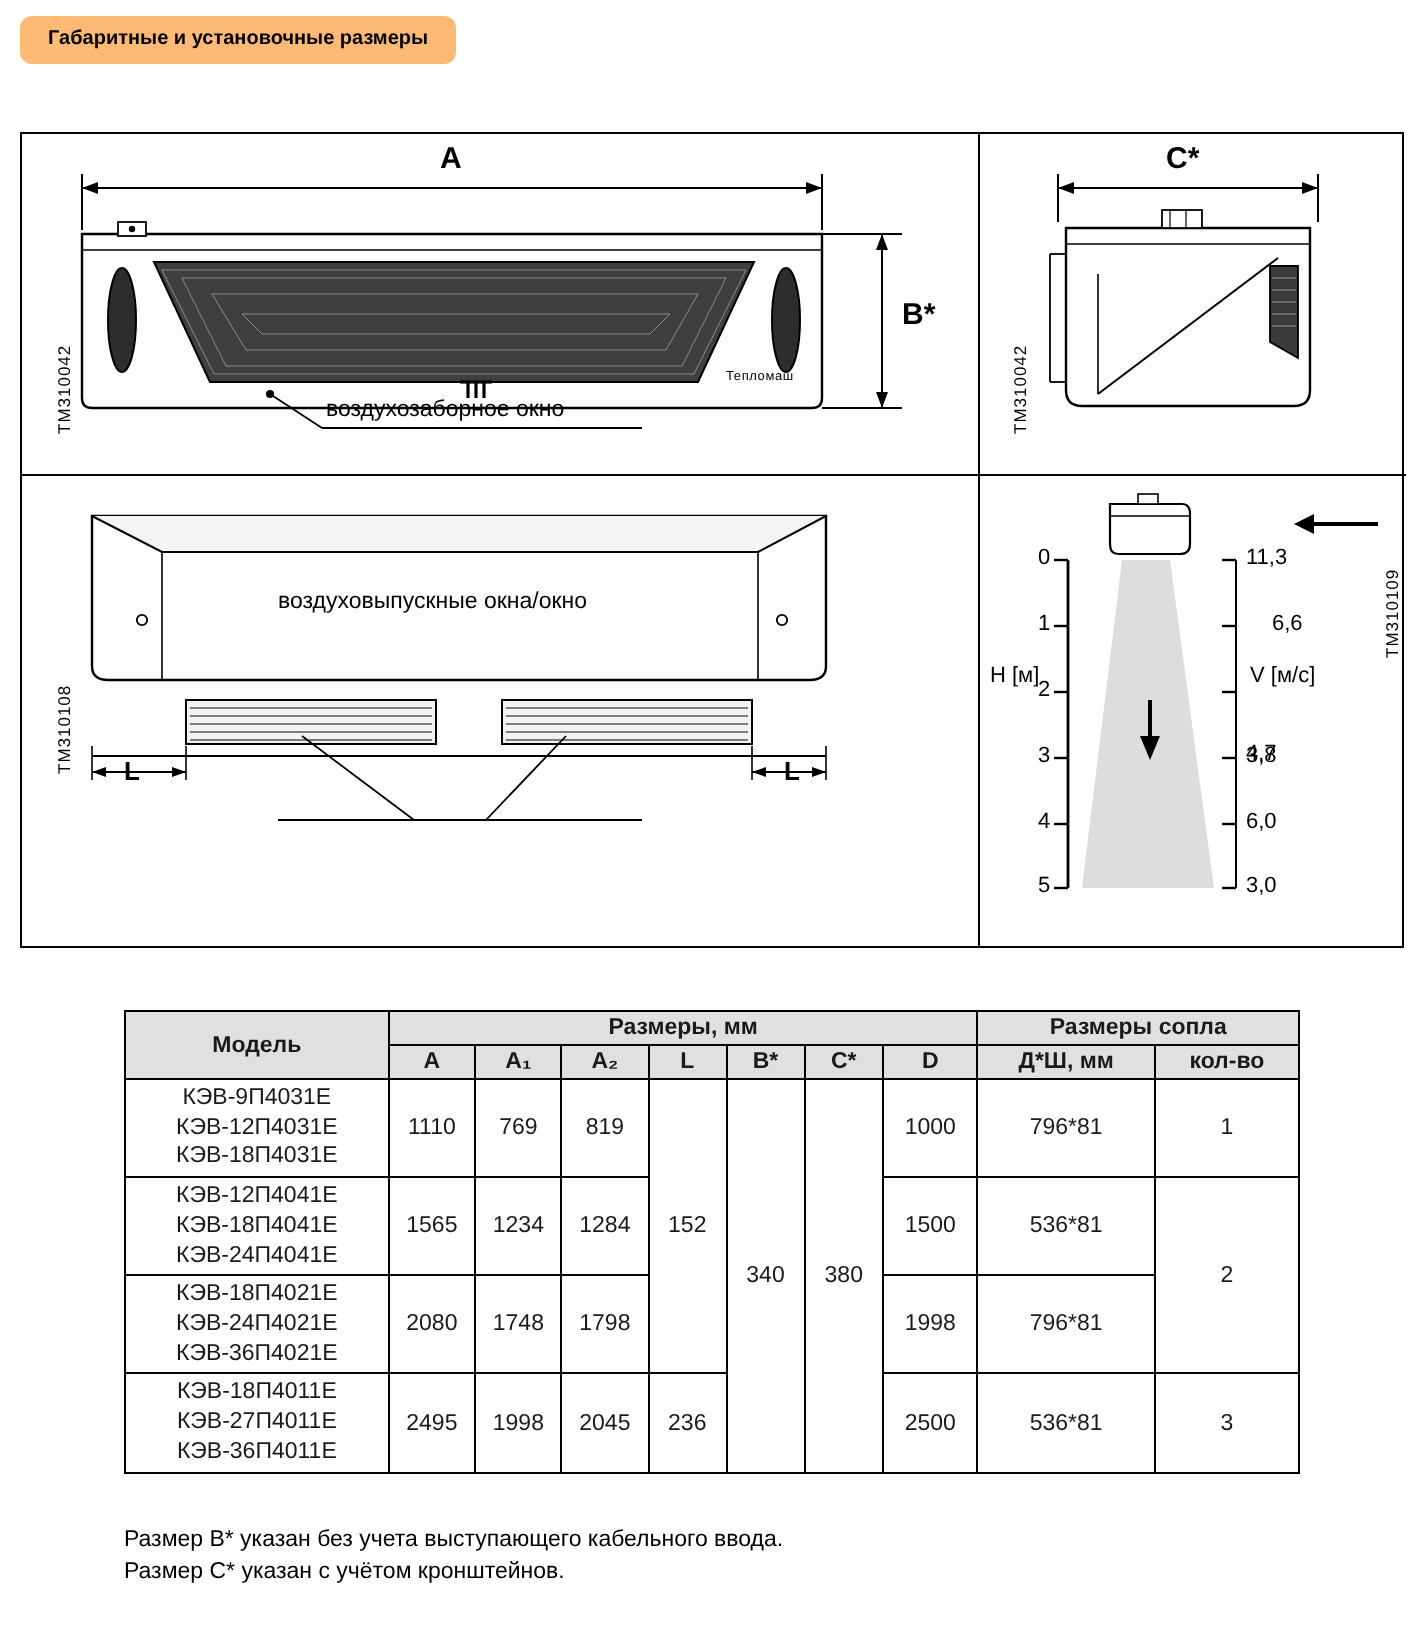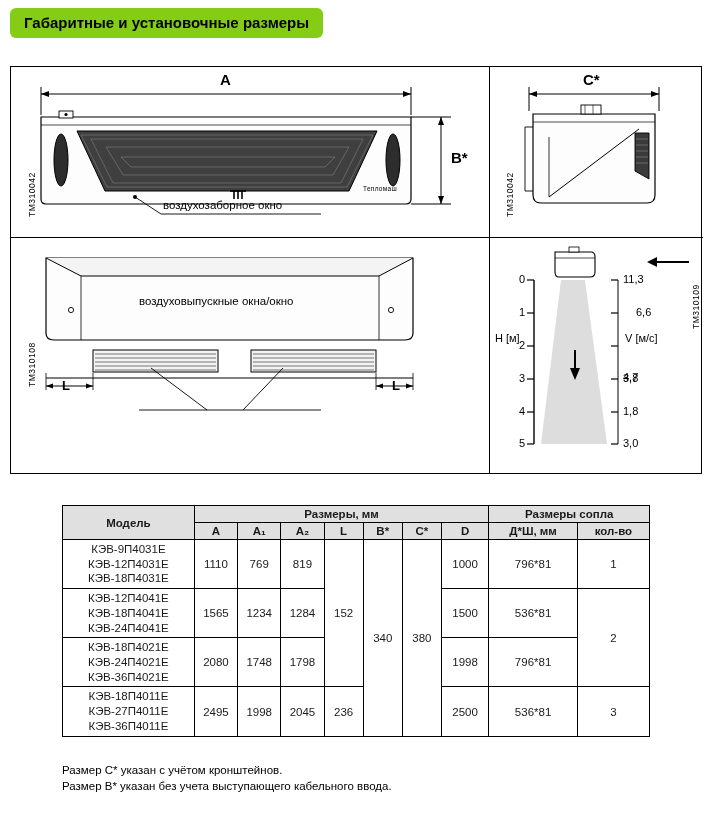--- a/index.html
+++ b/index.html
@@ -8,23 +8,23 @@
     width: 712px; height: 815px;
     background: #ffffff;
     font-family: "Liberation Sans", sans-serif;
     color: #1a1a1a;
   }
   .page { position: relative; width: 712px; height: 815px; }
 
   
   .header-bar {
     position: absolute; left: 10px; top: 8px;
-    background: #84cc16; border-radius: 6px;
+    background: #fdba74; border-radius: 6px;
     padding: 6px 14px 7px 14px;
-    font-size: 15px; font-weight: bold; color: #000;
+    font-size: 10px; font-weight: bold; color: #000;
   }
 
   
   .figure {
     position: absolute; left: 10px; top: 66px;
     width: 692px; height: 408px;
     border: 1px solid #000;
   }
   .vsep { position: absolute; top: 0; bottom: 0; width: 1px; background: #000; }
   .hsep { position: absolute; left: 0; right: 0; height: 1px; background: #000; }
@@ -243,21 +243,21 @@
     <div class="smalltext" style="left:508px; top:239px;">1</div>
     <div class="smalltext" style="left:508px; top:272px;">2</div>
     <div class="smalltext" style="left:508px; top:305px;">3</div>
     <div class="smalltext" style="left:508px; top:338px;">4</div>
     <div class="smalltext" style="left:508px; top:370px;">5</div>
 
     <div class="smalltext" style="left:612px; top:206px;">11,3</div>
     <div class="smalltext" style="left:625px; top:239px;">6,6</div>
     <div class="smalltext" style="left:612px; top:272px;margin-top:32px;">4,7</div>
     <div class="smalltext" style="left:612px; top:305px;">3,8</div>
-    <div class="smalltext" style="left:612px; top:338px;">1,8</div>
+    <div class="smalltext" style="left:612px; top:338px;">6,0</div>
     <div class="smalltext" style="left:612px; top:370px;">3,0</div>
   </div>
 
   <div class="table-wrap">
     <table class="spec">
       <thead>
         <tr>
           <th rowspan="2" style="width:128px;">Модель</th>
           <th colspan="7">Размеры, мм</th>
           <th colspan="2">Размеры сопла</th>
@@ -332,17 +332,17 @@
           <td>236</td>
           <td>2500</td>
           <td>536*81</td>
           <td>3</td>
         </tr>
       </tbody>
     </table>
   </div>
 
   <div class="notes">
+    <div>Размер B* указан без учета выступающего кабельного ввода.</div>
     <div>Размер C* указан с учётом кронштейнов.</div>
-    <div>Размер B* указан без учета выступающего кабельного ввода.</div>
   </div>
 
 </div>
 
 </body></html>

